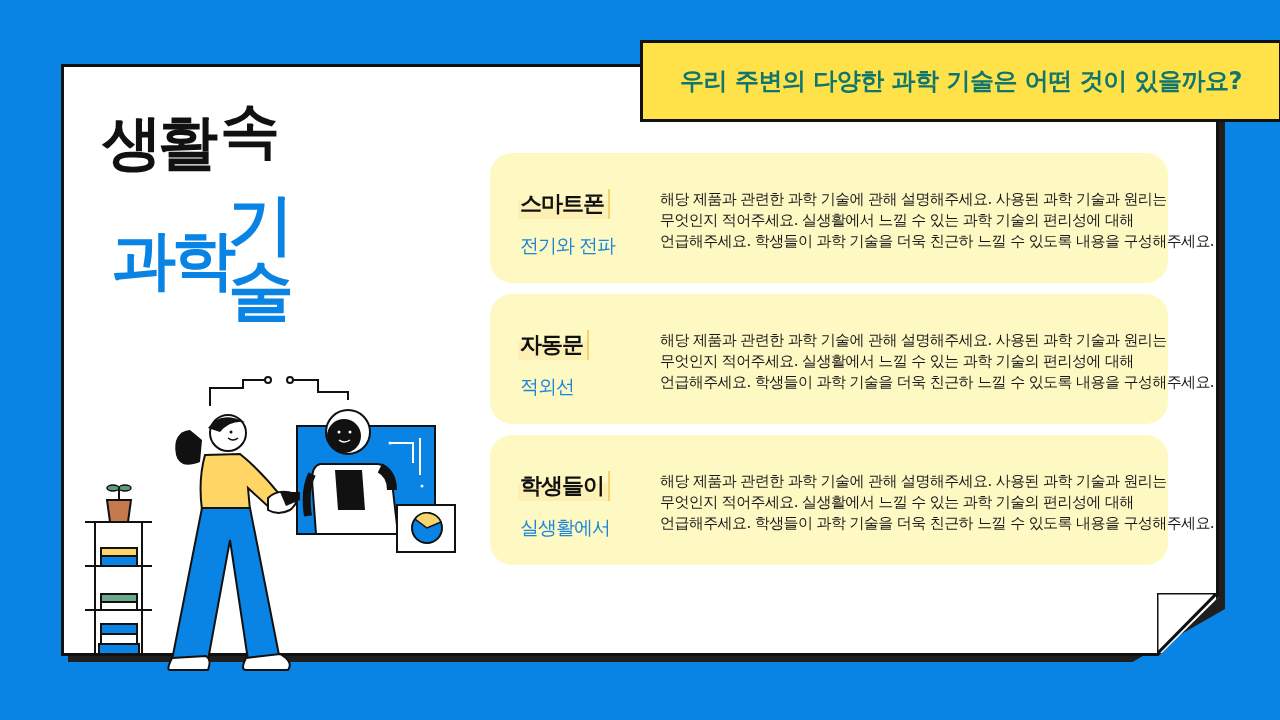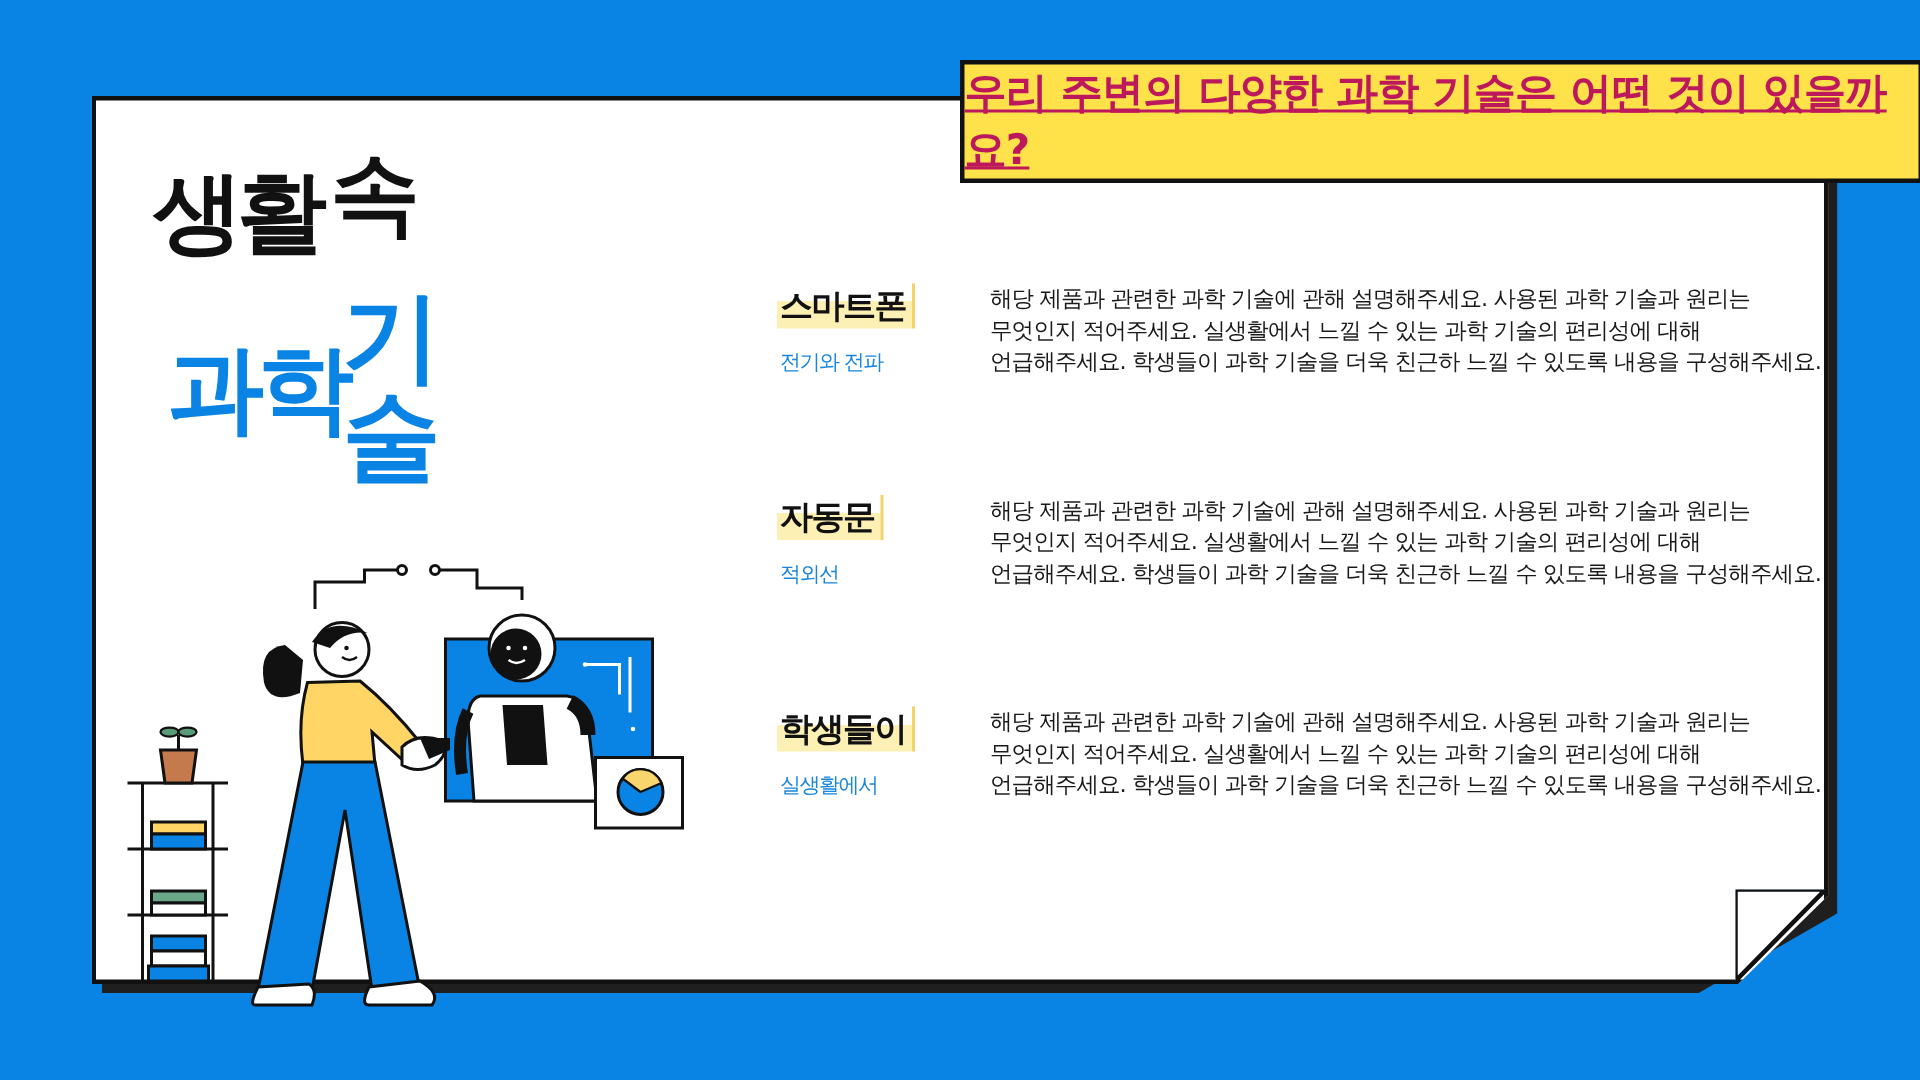--- a/index.html
+++ b/index.html
@@ -4,35 +4,35 @@
 <style>
   * { box-sizing: border-box; margin: 0; padding: 0; }
   html, body { width: 1280px; height: 720px; overflow: hidden; }
   body { background: #0A84E4; position: relative; font-family: "DejaVu Sans", "Liberation Sans", sans-serif; }
 
   .paper-shadow { position: absolute; left: 68px; top: 72px; width: 1157px; height: 590px; background: #1f1f1f; clip-path: polygon(0 0, 100% 0, 100% 91%, 92% 100%, 0 100%); }
   .paper { position: absolute; left: 61px; top: 64px; width: 1158px; height: 592px; background: #ffffff; border: 3px solid #111; clip-path: polygon(0 0, 100% 0, 100% 90%, 94.8% 100%, 0 100%); }
   .fold { position: absolute; left: 1157px; top: 593px; width: 60px; height: 61px; }
 
   .banner { position: absolute; left: 640px; top: 40px; width: 642px; height: 82px; background: #FFE24A; border: 3px solid #111; display: flex; align-items: center; justify-content: center; }
-  .banner span { font-size: 28px; font-weight: bold; color: #be185d; letter-spacing: -0.5px; text-decoration: underline; }
+  .banner span { font-size: 24px; font-weight: bold; color: #0f766e; letter-spacing: -0.5px; }
 
   .title-wrap { position: absolute; left: 100px; top: 104px; width: 240px; height: 200px; }
   .t { position: absolute; font-weight: bold; line-height: 1; letter-spacing: -4px; }
   .t-black { color: #111; }
   .t-blue { color: #0A84E4; }
   .t1 { left: 2px; top: 8px; font-size: 60px; }
   .t2 { left: 120px; top: -4px; font-size: 60px; }
   .t3 { left: 12px; top: 124px; font-size: 64px; }
   .t4 { left: 128px; top: 88px; font-size: 66px; }
 
   .cards { position: absolute; left: 490px; top: 153px; width: 678px; }
-  .card { height: 130px; margin-bottom: 11px; background: #ffffff; border-radius: 22px; position: relative; }
+  .card { height: 130px; margin-bottom: 11px; background: #fef9c3; border-radius: 22px; position: relative; }
   .card .name { position: absolute; left: 28px; top: 36px; font-size: 22px; font-weight: bold; color: #111; letter-spacing: -1px; padding: 0 4px 0 2px; background: linear-gradient(to bottom, transparent 40%, #FDF0B5 40%); border-right: 2px solid #F6D26A; }
-  .card .sub { position: absolute; left: 30px; top: 80px; font-size: 14px; color: #1A86DC; letter-spacing: -1px; }
+  .card .sub { position: absolute; left: 30px; top: 80px; font-size: 19px; color: #1A86DC; letter-spacing: -1px; }
   .card .desc { position: absolute; left: 170px; top: 36px; width: 490px; font-size: 15px; line-height: 21px; color: #1a1a1a; letter-spacing: -0.6px; }
   .card .desc div { white-space: nowrap; }
 
   .illus { position: absolute; left: 80px; top: 370px; width: 400px; height: 310px; }
 </style>
 </head>
 <body>
 
 <div class="paper-shadow"></div>
 <div class="paper"></div>

